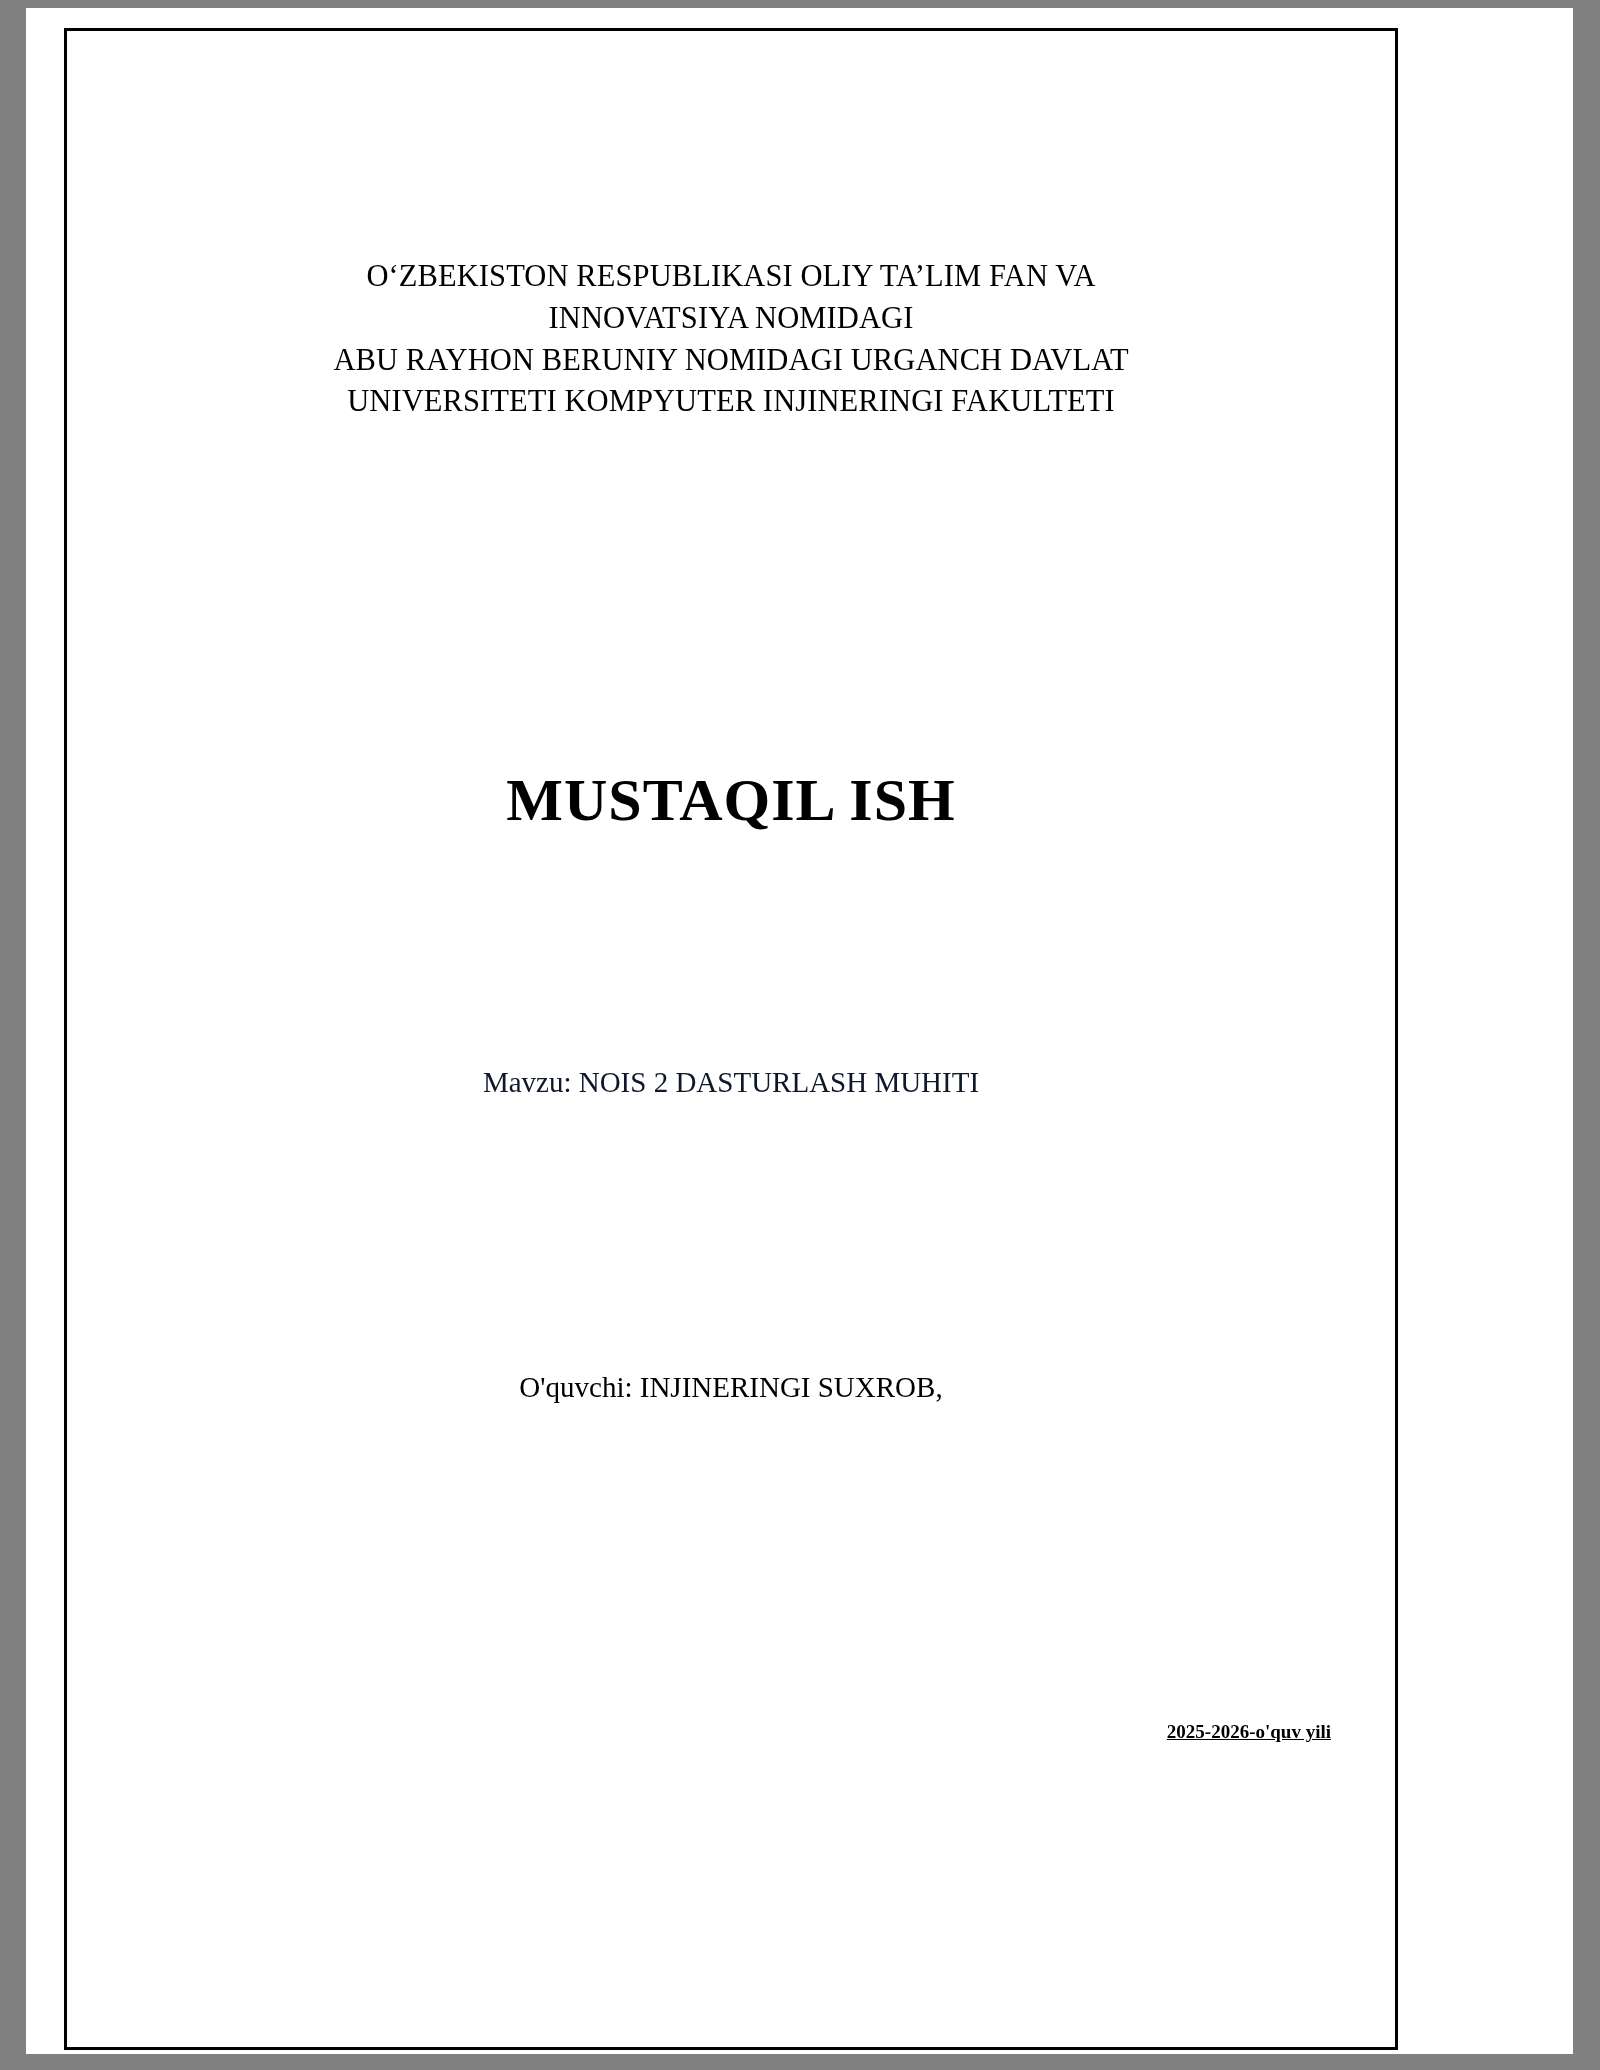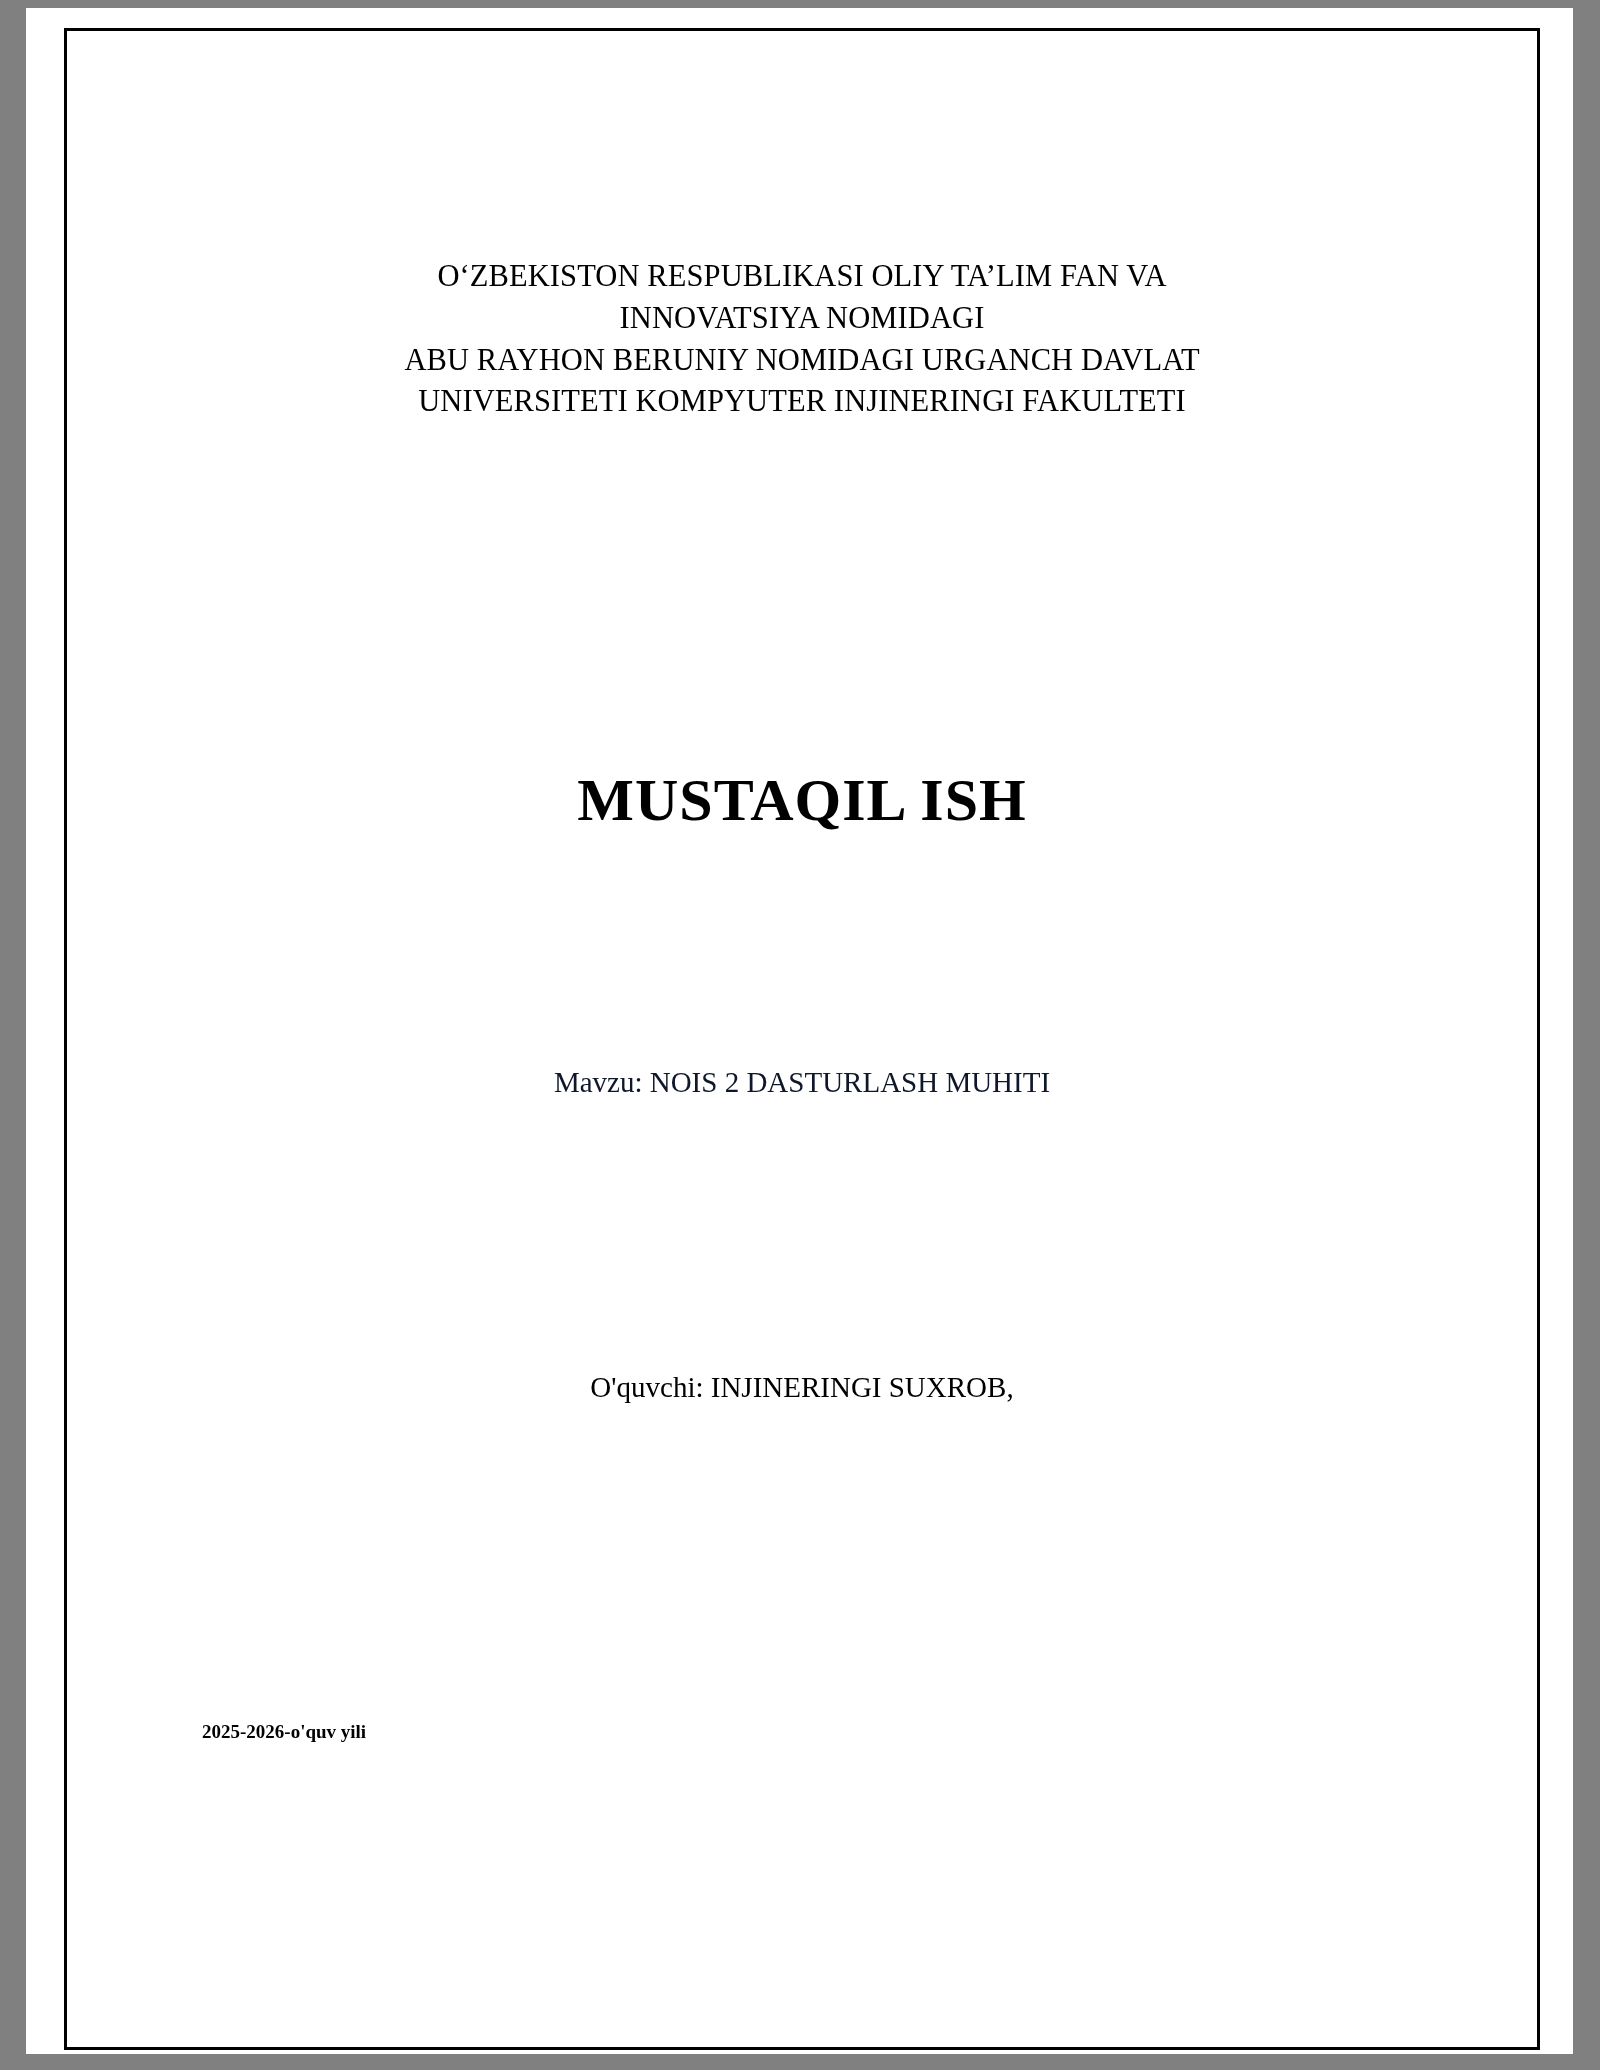--- a/index.html
+++ b/index.html
@@ -27,21 +27,21 @@
     top: 8px;
     width: 1547px;
     height: 2046px;
     background: #ffffff;
     box-sizing: border-box;
   }
   .page-border {
     position: absolute;
     left: 38px;
     top: 20px;
-    width: 1476px;
+    width: 1334px;
     height: 2022px;
     border: 3px solid #000000;
     box-sizing: border-box;
     background: #ffffff;
   }
   .content {
     position: absolute;
     left: 0;
     top: 0;
     width: 100%;
@@ -98,24 +98,25 @@
     font-size: 29px;
     color: #000000;
   }
 
   .year-line {
     position: absolute;
     left: 50%;
     transform: translateX(-50%);
     top: 1690px;
     width: 1200px;
-    text-align: left;
+    text-align: right;
     font-size: 19px;
     font-weight: bold;
     color: #000000;
+    text-decoration: underline;
   }
 </style>
 </head>
 <body>
 
 <div class="page-shadow"></div>
 
 <div class="page">
   <div class="page-border">
     <div class="content">

